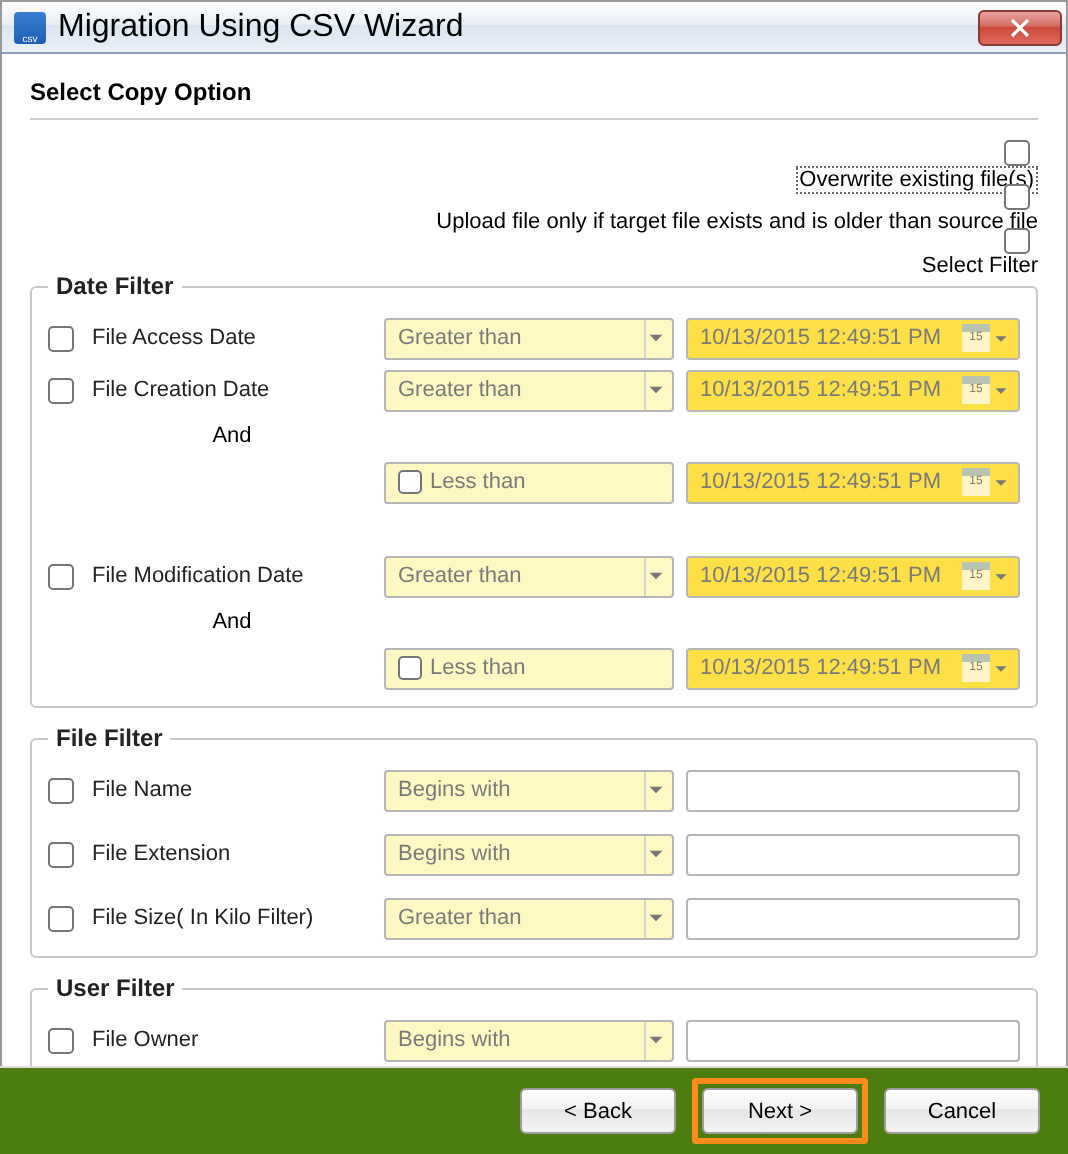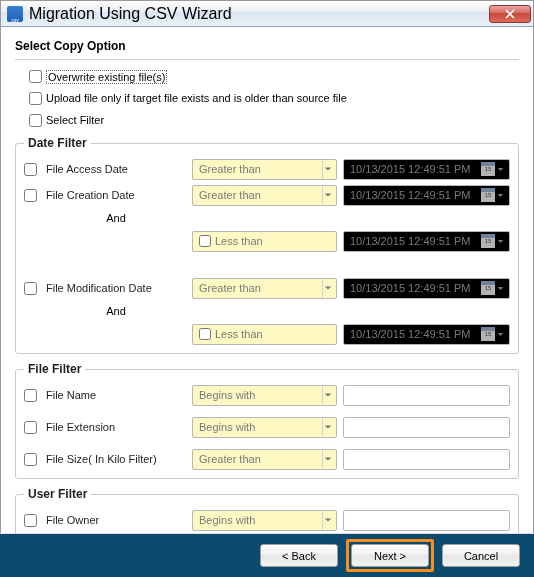--- a/index.html
+++ b/index.html
@@ -56,23 +56,24 @@
   .hr {
     border: none;
     border-top: 1px solid #ccc;
     margin: 0 0 10px 0;
   }
   .options {
     padding-left: 14px;
     margin-bottom: 6px;
   }
   .opt {
-    display:flex; align-items:flex-start;
+    display:flex; align-items:flex-end;
     margin-bottom: 6px;
     height:16px;
+    flex-direction:column;
   }
   .opt input[type=checkbox] {
     width:13px; height:13px; margin:0 4px 0 0;
   }
   .opt .lbl { }
   .highlight-dotted {
     border: 1px dotted #666;
     padding: 0 1px;
   }
 
@@ -131,21 +132,21 @@
     padding-right:3px;
   }
   .combo .caret svg { width:8px; height:8px; }
 
   .combo.disabled { background:#fef9c3; }
   .combo.disabled .ctext { color:#7a7a7a; }
 
   .date-combo {
     height:21px;
     border:1px solid #b7b7b7;
-    background:#000000;
+    background:#fde047;
     border-radius:2px;
     display:flex; align-items:center;
     padding: 0 4px 0 6px;
     color:#7a7a7a;
     font-size:11px;
     white-space:nowrap;
   }
   .date-combo .dtext { flex:1; overflow:hidden; text-overflow:ellipsis; }
   .date-combo .cal {
     width:14px; height:14px;
@@ -180,21 +181,21 @@
   .bottom {
     position:absolute;
     left:0; right:0; bottom:0;
     height:44px;
     border-top:1px solid #ddd;
     display:flex;
     justify-content:flex-end;
     align-items:center;
     gap:8px;
     padding: 0 14px;
-    background:#0c4a6e;
+    background:#4d7c0f;
   }
   .btn {
     height:23px;
     min-width:78px;
     border:1px solid #9d9d9d;
     border-radius:3px;
     background: linear-gradient(#fdfdfd,#f1f1f1 45%,#e6e6e6 46%,#f2f2f2);
     display:flex; align-items:center; justify-content:center;
     font-size:11px;
     padding:0 10px;

